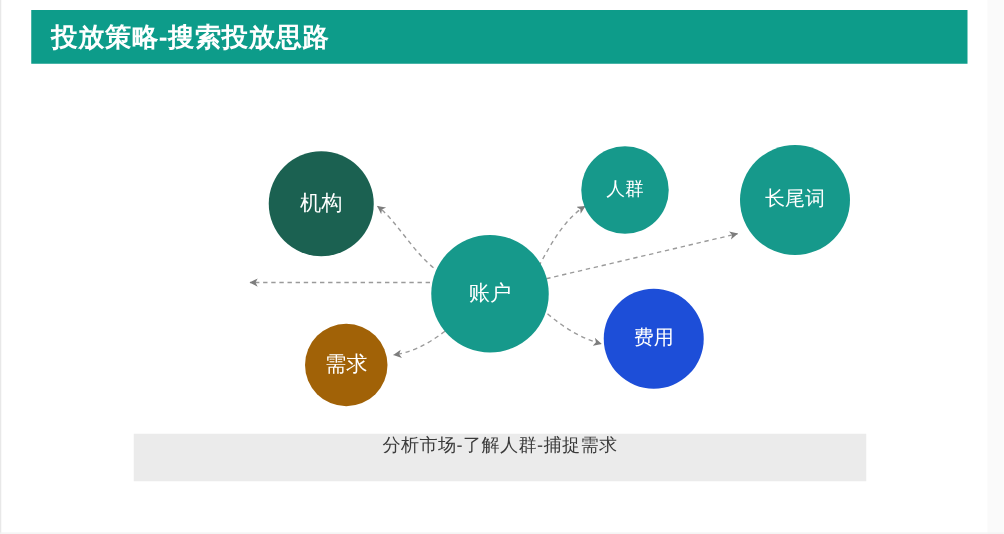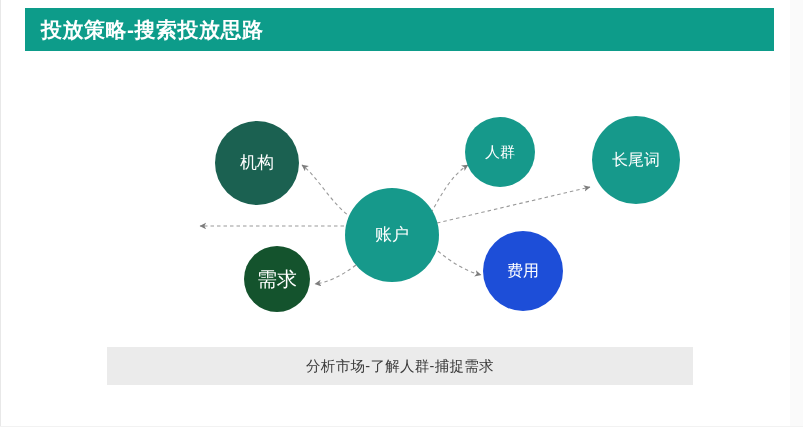--- a/index.html
+++ b/index.html
@@ -94,21 +94,20 @@
 
   
   .footer-bar {
     position: absolute;
     left: 107px;
     top: 347px;
     width: 586px;
     height: 38px;
     background: #ebebeb;
     display: flex;
-    align-items: center;
     justify-content: center;
   }
   .footer-text {
     color: #3a3a3a;
     font-size: 14.5px;
     letter-spacing: 0.3px;
     white-space: nowrap;
   }
 </style>
 </head>
@@ -146,21 +145,21 @@
       <path d="M 438,196 C 452,208 466,216 481,220" fill="none" stroke="#9a9a9a" stroke-width="1.1" stroke-dasharray="3.5,3" marker-end="url(#arrow)"></path>
     </svg>
 
     <div class="node" id="node-0" style="left: 215px; top: 66px; width: 84px; height: 84px; background: rgb(27, 97, 81); font-size: 17px;">
       <span class="node-label">机构</span>
     </div>
 
     <div class="node" id="node-center" style="left: 345px; top: 133px; width: 94px; height: 94px; background: rgb(22, 153, 139); font-size: 17px;">
       <span class="node-label">账户</span>
     </div>
-    <div class="node" id="node-2" style="left: 244px; top: 191px; width: 66px; height: 66px; background: #14532d; font-size: 20px;">
+    <div class="node" id="node-2" style="left: 244px; top: 204px; width: 66px; height: 66px; background: #a16207; font-size: 17px;">
       <span class="node-label">需求</span>
     </div>
     <div class="node" id="node-4" style="left: 592px; top: 61px; width: 88px; height: 88px; background: rgb(22, 153, 139); font-size: 16px;">
       <span class="node-label">长尾词</span>
     </div>
     <div class="node" id="node-3" style="left: 465px; top: 62px; width: 70px; height: 70px; background: rgb(22, 153, 139); font-size: 15px;">
       <span class="node-label">人群</span>
     </div>
     <div class="node" id="node-5" style="left: 483px; top: 176px; width: 80px; height: 80px; background: #1d4ed8; font-size: 16px;">
       <span class="node-label">费用</span>

